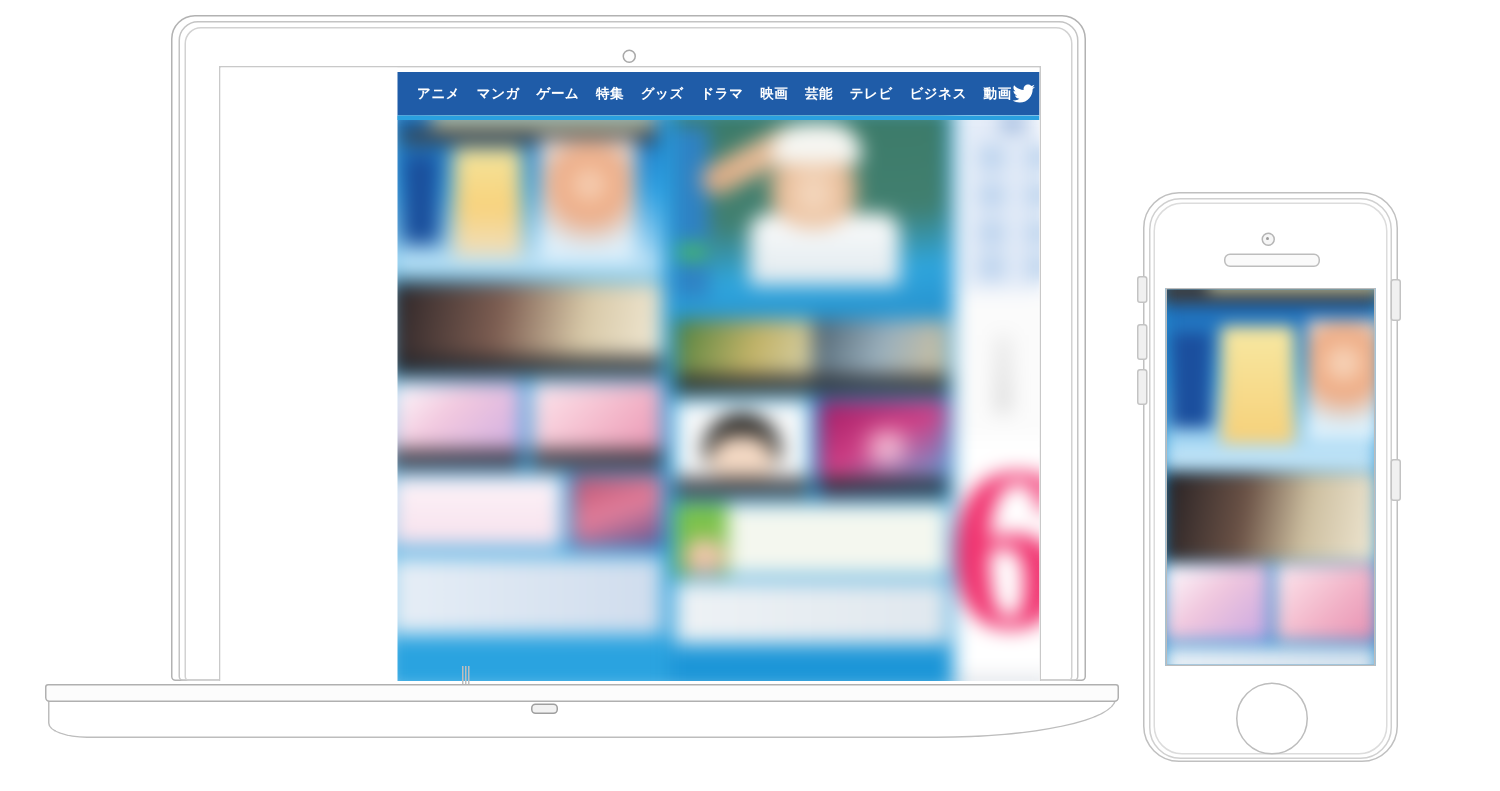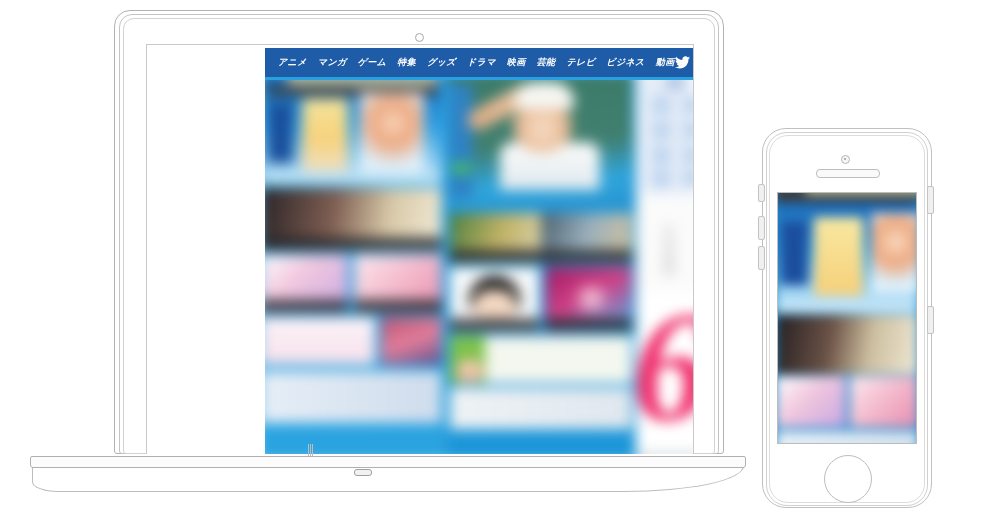--- a/index.html
+++ b/index.html
@@ -51,21 +51,21 @@
   .base-notch{
     position:absolute;left:336px;top:465px;width:16px;height:5px;
     background:#f2f2f2;border:1px solid #9f9f9f;border-radius:3px;
   }
   .hinge-bar{
     position:absolute;left:290px;top:440px;width:5px;height:16px;
   }
   .hinge-bar i{position:absolute;top:0;width:1px;height:16px;background:#bdbdbd;}
 
   
-  .site{position:absolute;left:0;top:0;width:100%;height:100%;background:#fff;font-style:italic;}
+  .site{position:absolute;left:0;top:0;width:100%;height:100%;background:#fff;}
   .site-pad-l{position:absolute;left:0;top:0;width:118px;height:100%;background:#ffffff;}
 
   .navbar{
     position:absolute;left:118px;top:3px;right:0;height:29px;
     background:#1f5ca8;display:flex;align-items:center;
   }
   .nav-items{display:flex;align-items:center;gap:11px;padding-left:13px;}
   .nav-item{
     color:#ffffff;font-size:9px;font-weight:bold;white-space:nowrap;
     letter-spacing:.4px;line-height:1;cursor:default;

